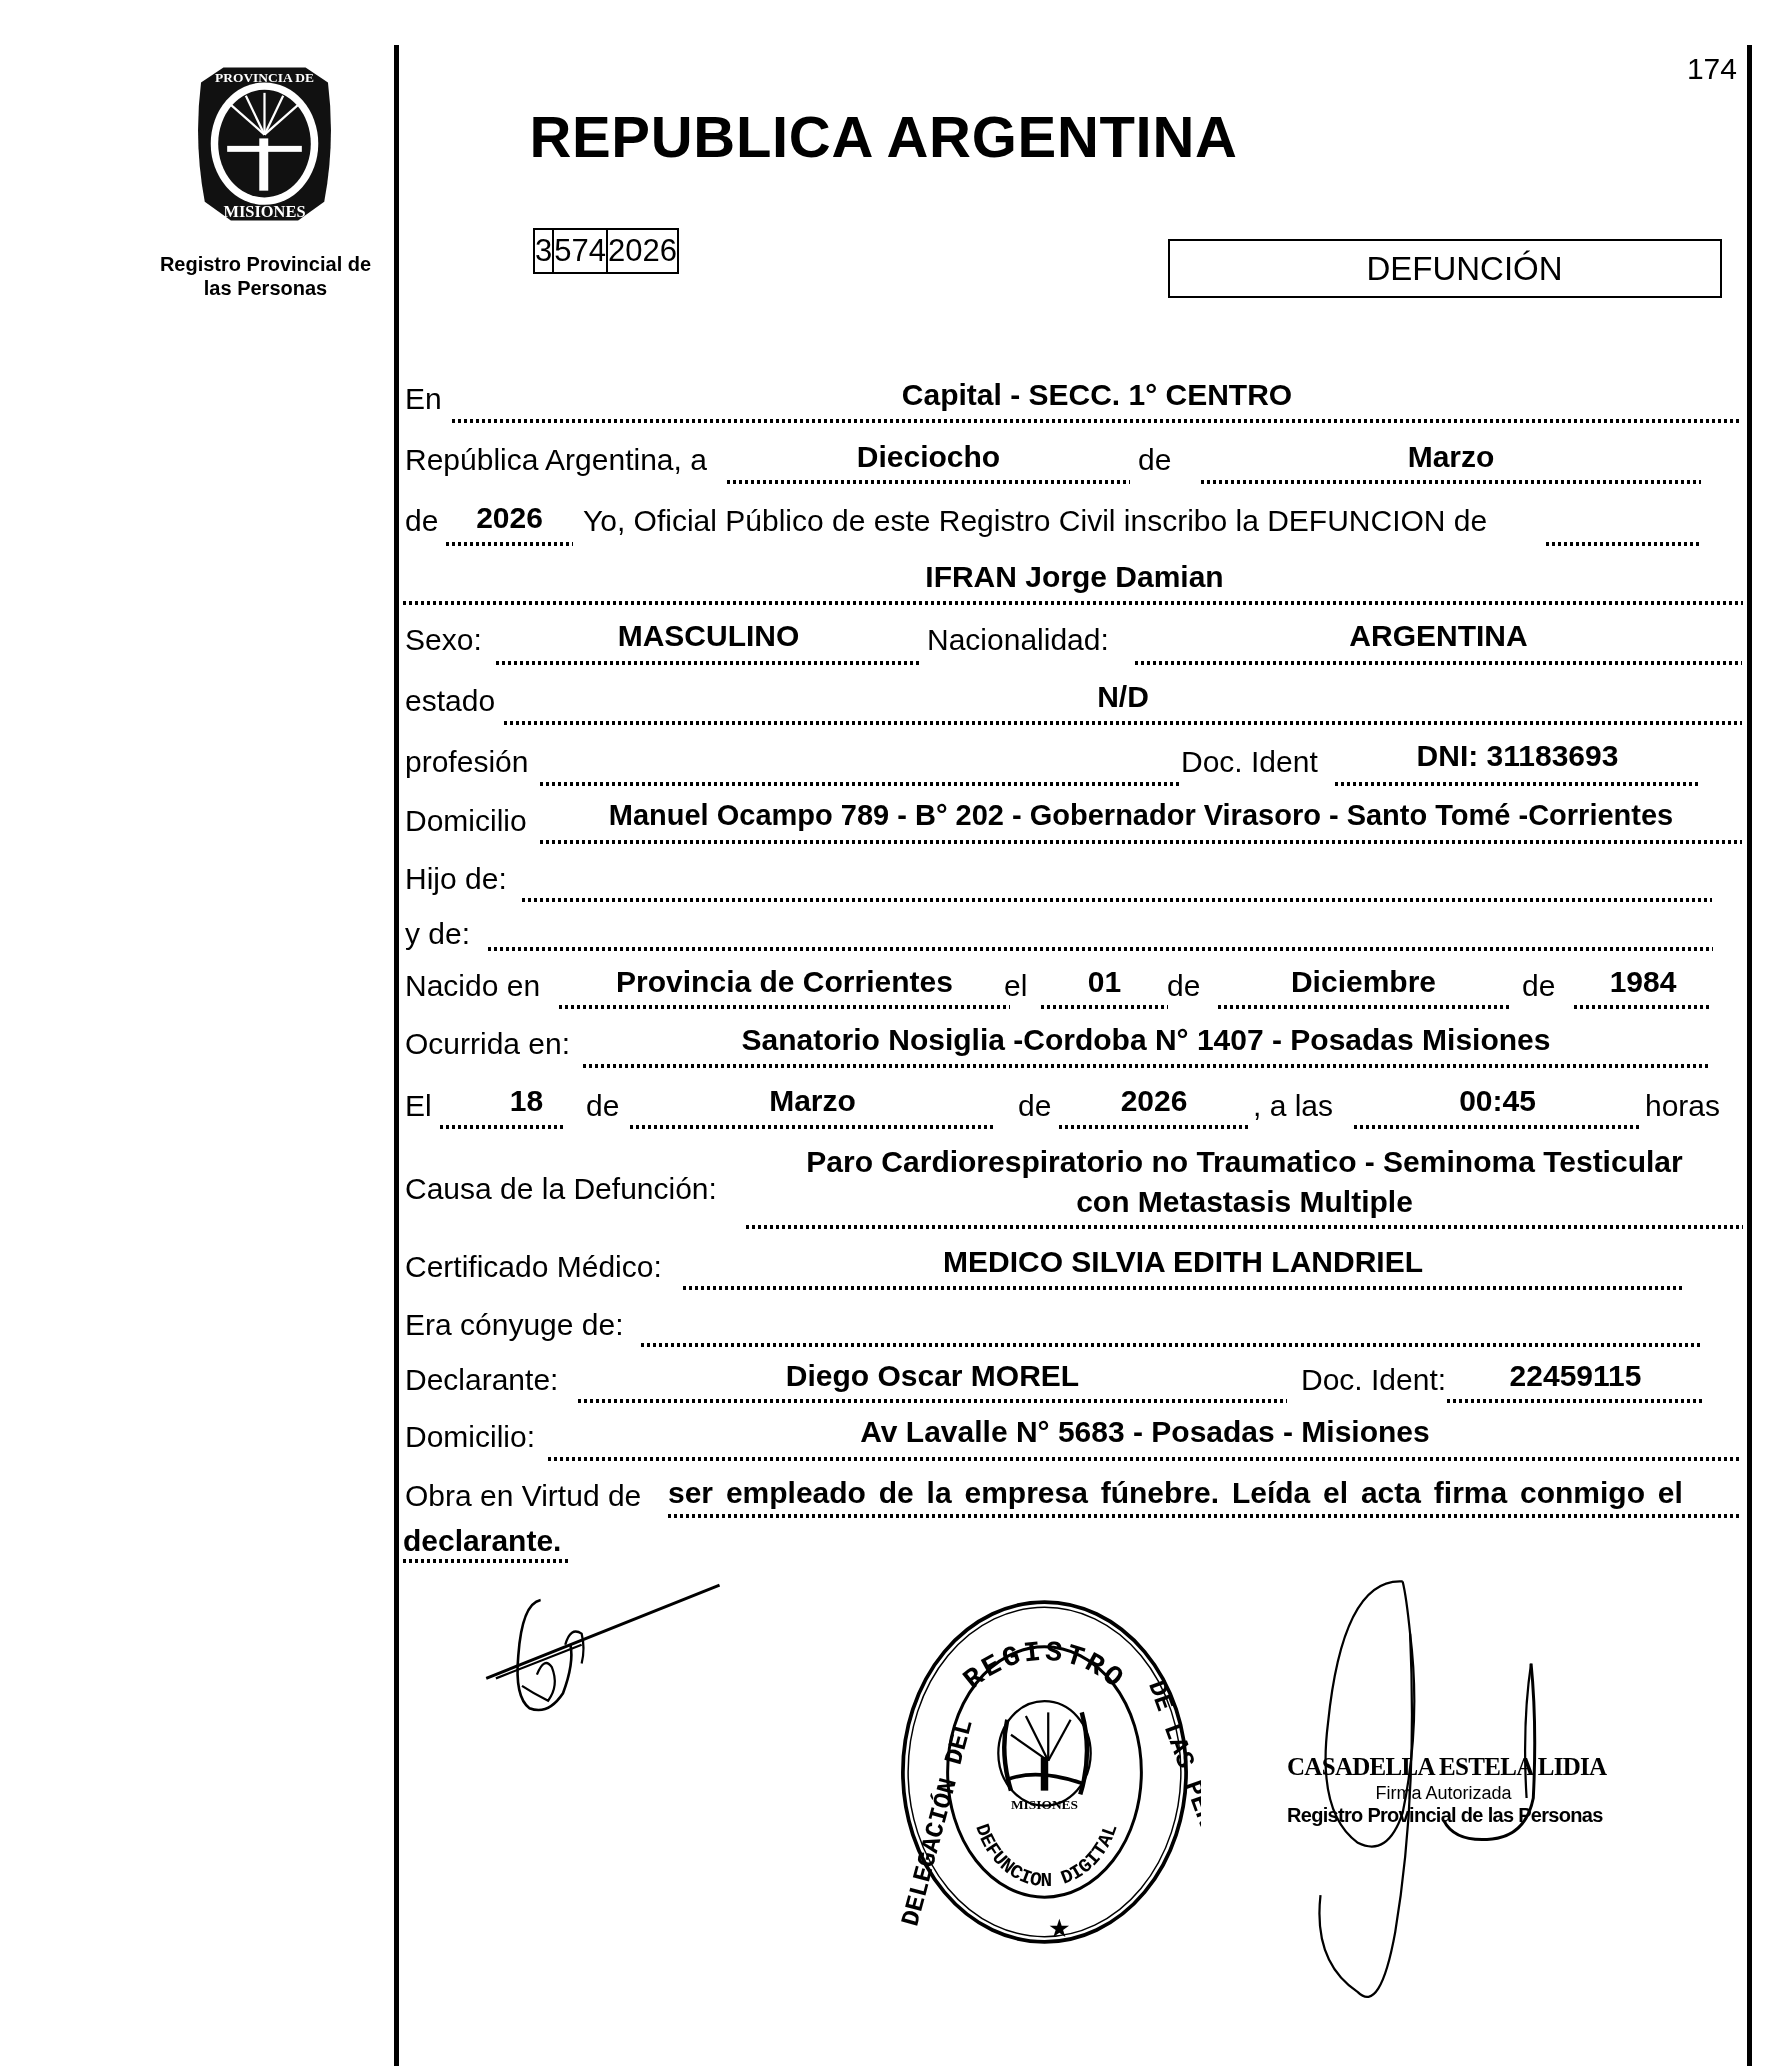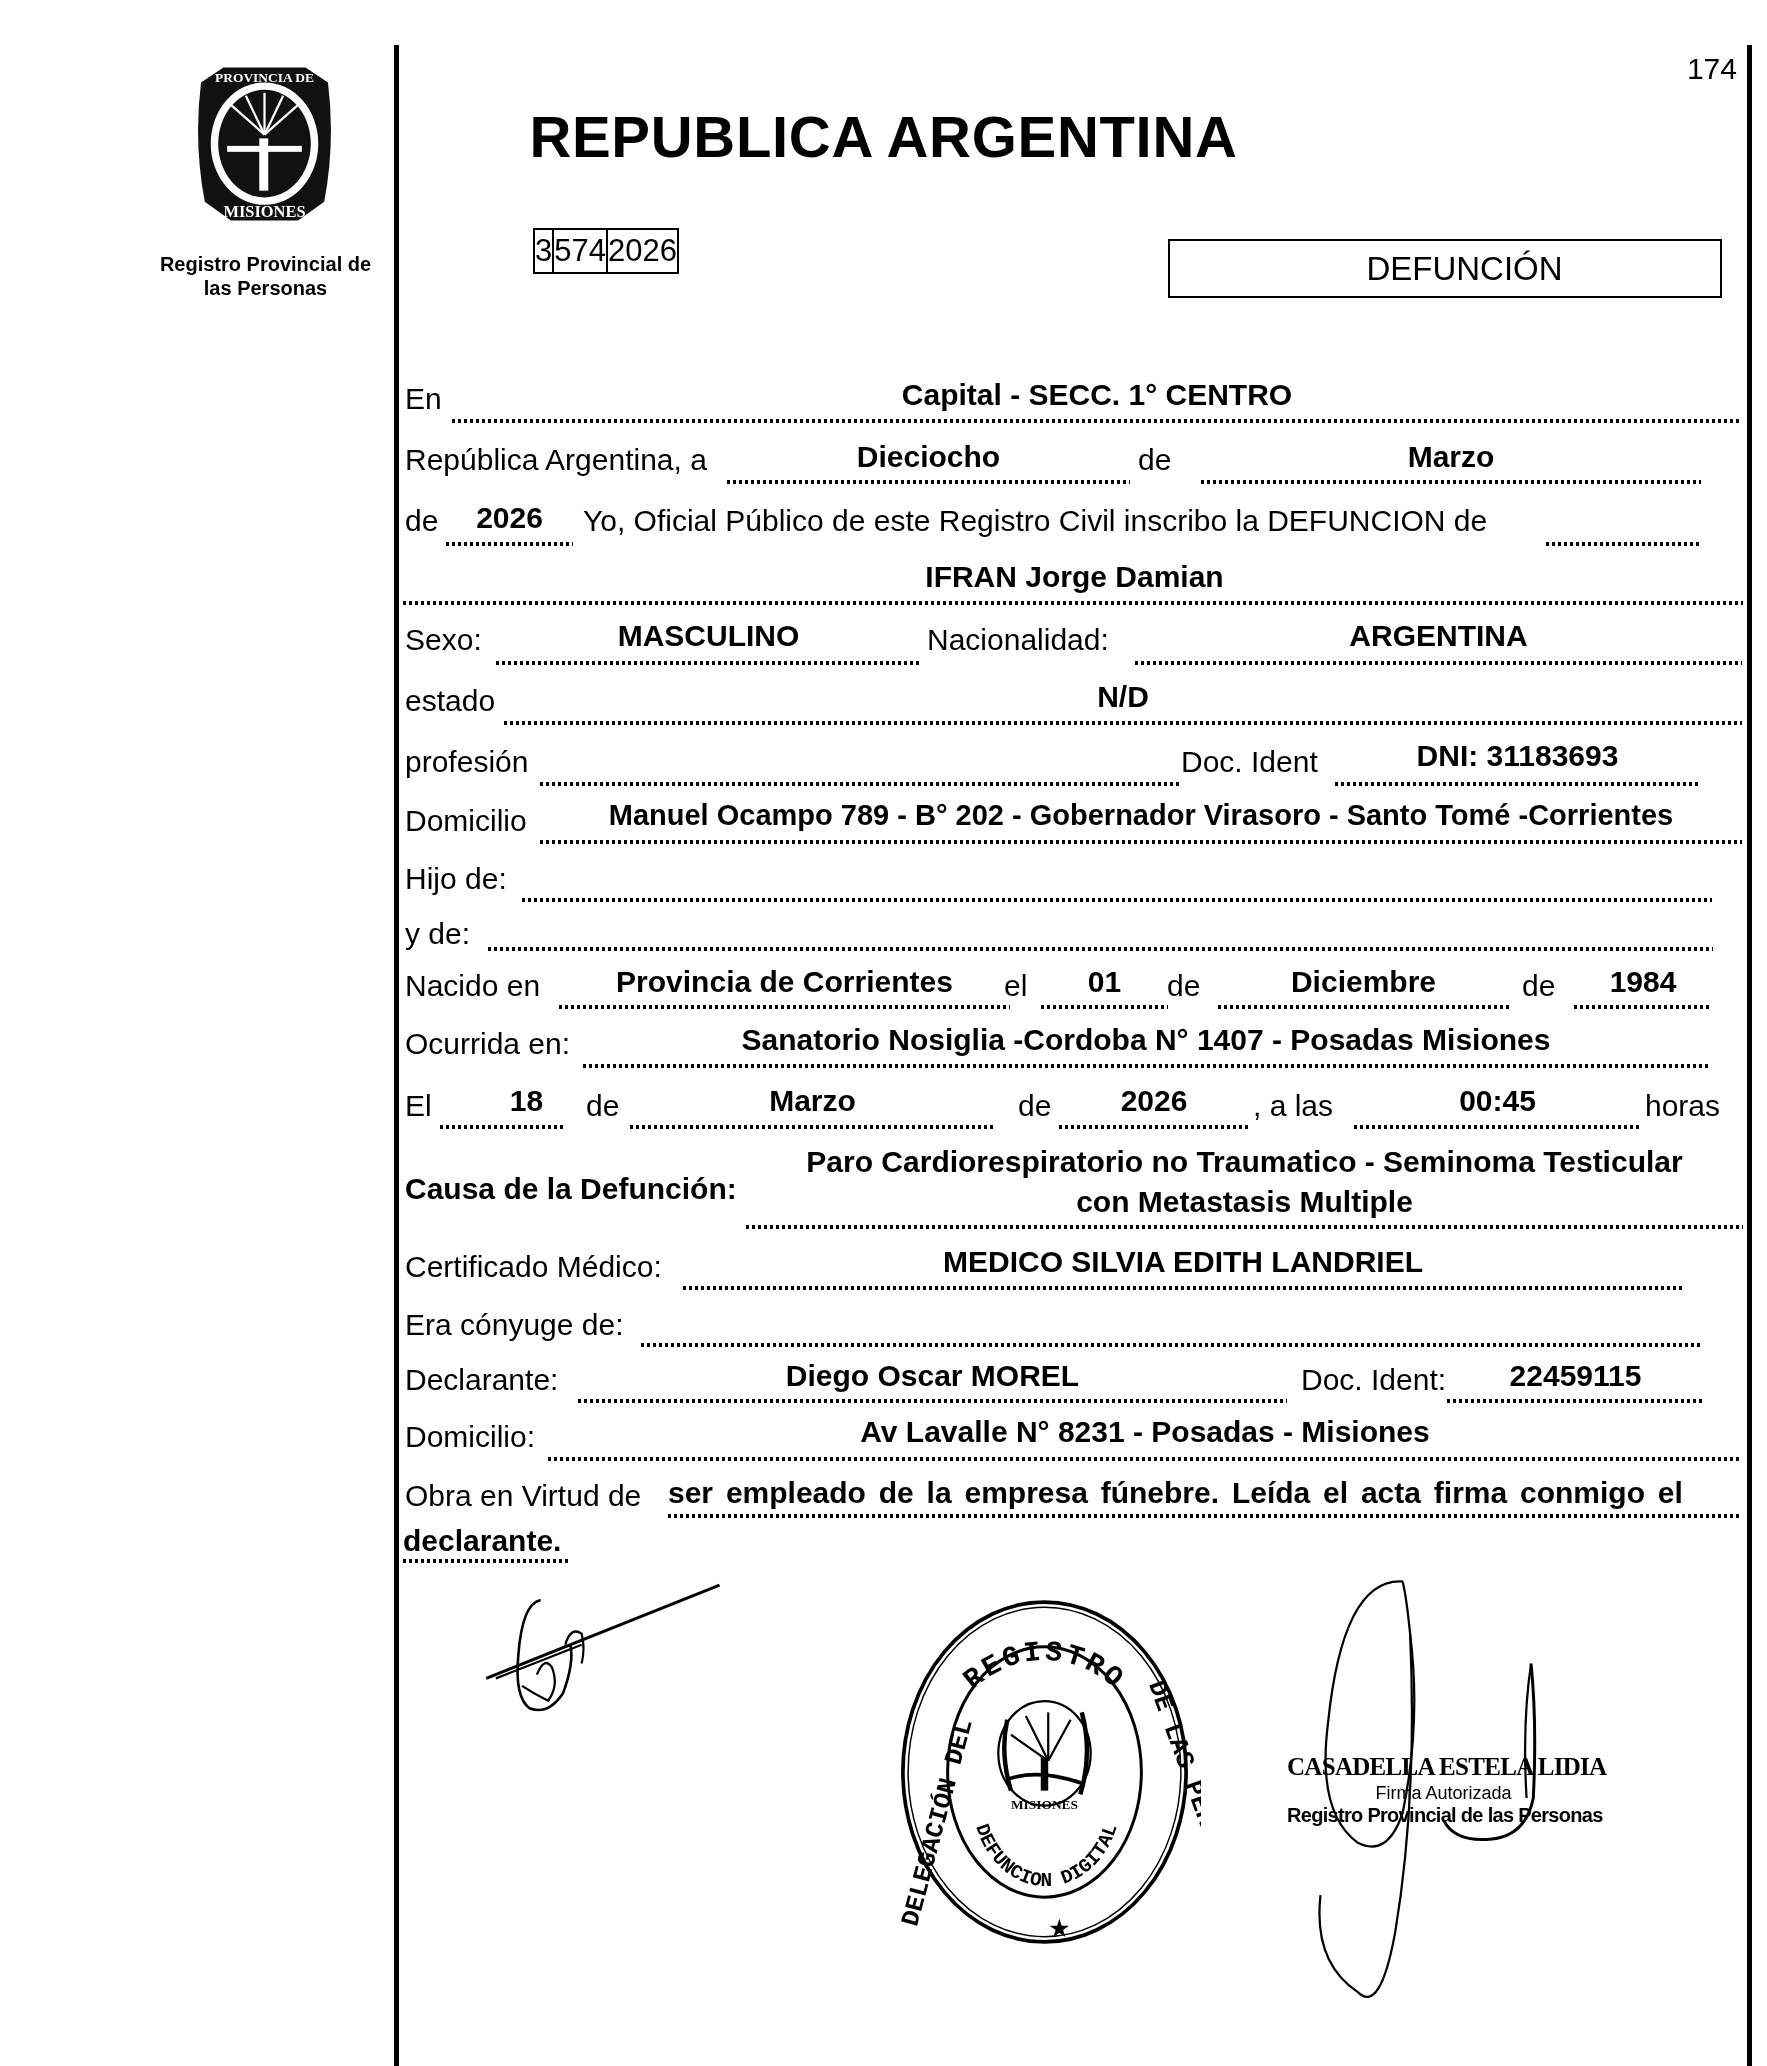--- a/index.html
+++ b/index.html
@@ -141,42 +141,42 @@
 <div class="val" style="left:630px; width:365px; top:1086px;">Marzo</div>
 <div class="dots" style="left:630px; width:365px; top:1125px;"></div>
 <div class="lbl" style="left:1018px; top:1091px;">de</div>
 <div class="val" style="left:1059px; width:190px; top:1086px;">2026</div>
 <div class="dots" style="left:1059px; width:190px; top:1125px;"></div>
 <div class="lbl" style="left:1253px; top:1091px;">, a las</div>
 <div class="val" style="left:1354px; width:287px; top:1086px;">00:45</div>
 <div class="dots" style="left:1354px; width:287px; top:1125px;"></div>
 <div class="lbl" style="left:1645px; top:1091px;">horas</div>
 
-<div class="lbl" style="left:405px; top:1174px;font-weight:bold;">Causa de la Defunción:</div>
+<div class="lbl" style="left:405px; top:1174px;">Causa de la Defunción:</div>
 <div class="val" style="left:746px; width:997px; top:1147px;">Paro Cardiorespiratorio no Traumatico - Seminoma Testicular</div>
 <div class="val" style="left:746px; width:997px; top:1187px;">con Metastasis Multiple</div>
 <div class="dots" style="left:746px; width:997px; top:1225px;"></div>
 
 <div class="lbl" style="left:405px; top:1252px;">Certificado Médico:</div>
 <div class="val" style="left:683px; width:1000px; top:1247px;">MEDICO SILVIA EDITH LANDRIEL</div>
 <div class="dots" style="left:683px; width:1000px; top:1286px;"></div>
 
 <div class="lbl" style="left:405px; top:1310px;">Era cónyuge de:</div>
 <div class="val" style="left:641px; width:1059px; top:1307px;"></div>
 <div class="dots" style="left:641px; width:1059px; top:1343px;"></div>
 
 <div class="lbl" style="left:405px; top:1365px;">Declarante:</div>
 <div class="val" style="left:578px; width:709px; top:1361px;">Diego Oscar MOREL</div>
 <div class="dots" style="left:578px; width:709px; top:1399px;"></div>
 <div class="lbl" style="left:1301px; top:1365px;">Doc. Ident:</div>
 <div class="val" style="left:1447px; width:257px; top:1361px;">22459115</div>
 <div class="dots" style="left:1447px; width:257px; top:1399px;"></div>
 
 <div class="lbl" style="left:405px; top:1422px;">Domicilio:</div>
-<div class="val" style="left:548px; width:1194px; top:1417px;">Av Lavalle N° 8231 - Posadas - Misiones</div>
+<div class="val" style="left:548px; width:1194px; top:1417px;">Av Lavalle N° 5683 - Posadas - Misiones</div>
 <div class="dots" style="left:548px; width:1194px; top:1457px;"></div>
 
 <div class="lbl" style="left:405px; top:1481px;">Obra en Virtud de</div>
 <div class="val" style="left:668px; width:1074px; top:1478px; text-align:left; font-size:30px; word-spacing:4.5px;">ser empleado de la empresa fúnebre. Leída el acta firma conmigo el</div>
 <div class="dots" style="left:668px; width:1074px; top:1514px;"></div>
 <div class="val" style="left:403px; top:1526px; text-align:left;">declarante.</div>
 <div class="dots" style="left:403px; width:166px; top:1559px;"></div>
 
 <div class="abs" style="left:477px; top:1574px; width:254px; height:164px;">
   <svg width="254" height="164" viewBox="0 0 340 220">

